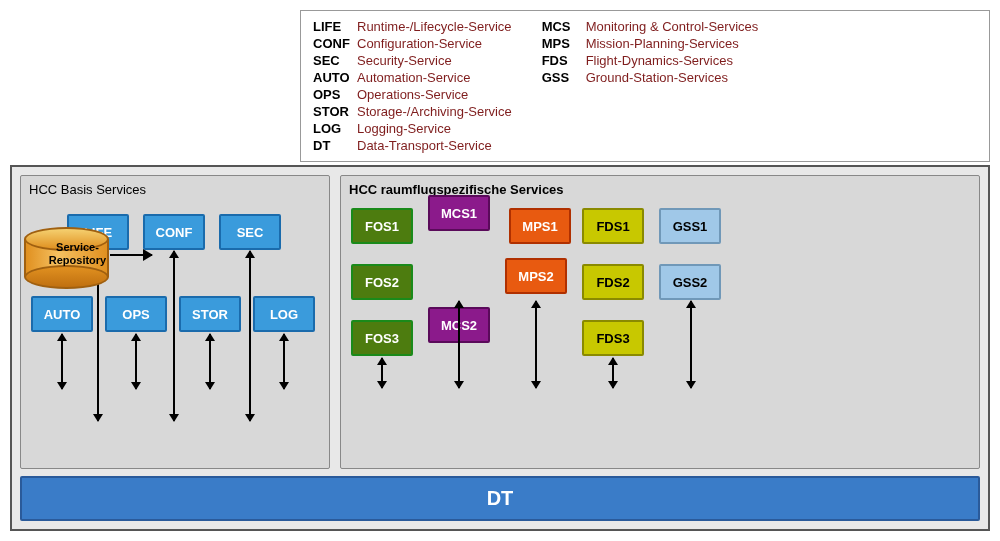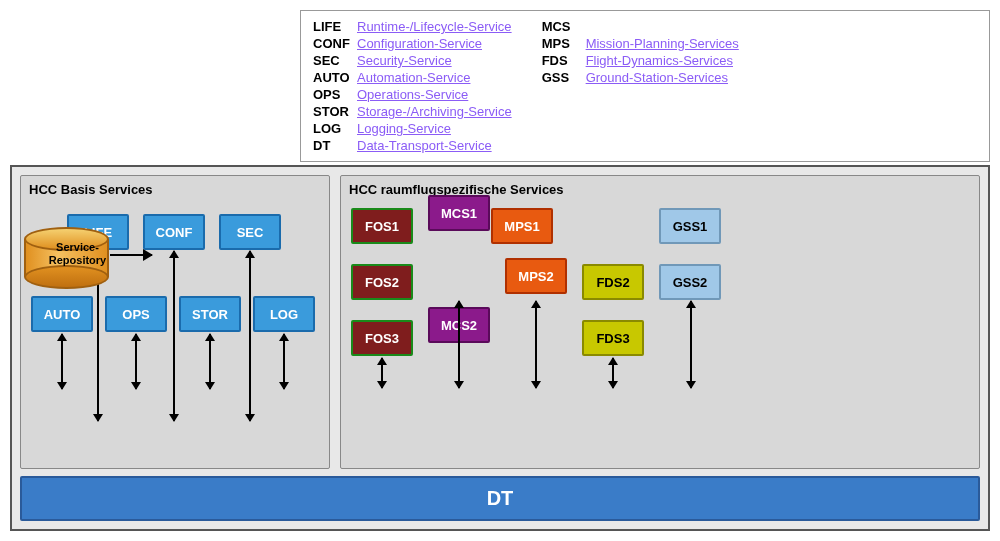--- a/index.html
+++ b/index.html
@@ -33,22 +33,21 @@
       display: flex;
       gap: 6px;
       white-space: nowrap;
     }
     .legend-abbr {
       font-weight: bold;
       min-width: 38px;
       color: #000;
     }
     .legend-desc {
-      color: #8b5cf6;
-      text-decoration: underline;
+      color: #7f1d1d;
     }
 
     
     .diagram {
       position: absolute;
       top: 165px;
       left: 10px;
       right: 10px;
       bottom: 10px;
       border: 2px solid #555;
@@ -64,21 +63,21 @@
       bottom: 60px;
       border: 1.5px solid #888;
       background: #d8d8d8;
       border-radius: 2px;
     }
     .hcc-basis-title {
       position: absolute;
       top: 6px;
       left: 8px;
       font-size: 13px;
-      font-weight: bold;
+      font-weight: normal;
       color: #000;
     }
 
     
     .hcc-raumflug {
       position: absolute;
       left: 328px;
       top: 8px;
       right: 8px;
       bottom: 60px;
@@ -124,21 +123,21 @@
       align-items: center;
       justify-content: center;
       font-weight: bold;
       font-size: 13px;
       color: #fff;
       border-radius: 2px;
     }
 
     
     .svc-blue { background: #3a9bdc; border-color: #1a6bac; }
-    .svc-green { background: #7f1d1d; border-color: #1a8a1a; }
+    .svc-green { background: #4d7c0f; border-color: #1a8a1a; }
     .svc-purple { background: #8b1a8b; border-color: #5a0a5a; }
     .svc-orange { background: #e85a10; border-color: #b03000; }
     .svc-yellow { background: #c8c800; border-color: #8a8a00; color: #000; }
     .svc-light-blue { background: #a0c8e8; border-color: #7098b8; color: #000; }
   </style>
 </head>
 <body>
 
 <div class="legend-box">
   <div class="legend-col">
@@ -171,20 +170,21 @@
       <span class="legend-desc">Logging-Service</span>
     </div>
     <div class="legend-row">
       <span class="legend-abbr">DT</span>
       <span class="legend-desc">Data-Transport-Service</span>
     </div>
   </div>
   <div class="legend-col">
     <div class="legend-row">
       <span class="legend-abbr">MCS</span>
+      <span class="legend-desc">Monitoring &amp; Control-Services</span>
     </div>
     <div class="legend-row">
       <span class="legend-abbr">MPS</span>
       <span class="legend-desc">Mission-Planning-Services</span>
     </div>
     <div class="legend-row">
       <span class="legend-abbr">FDS</span>
       <span class="legend-desc">Flight-Dynamics-Services</span>
     </div>
     <div class="legend-row">
@@ -262,21 +262,22 @@
       <div style="position:absolute; top:-1px; left:-4px; width:0; height:0; border-bottom:8px solid #000; border-left:5px solid transparent; border-right:5px solid transparent;"></div>
       <div style="position:absolute; bottom:-1px; left:-4px; width:0; height:0; border-top:8px solid #000; border-left:5px solid transparent; border-right:5px solid transparent;"></div>
     </div>
   </div>
 
   <div class="hcc-raumflug">
     <span class="hcc-raumflug-title">HCC raumflugspezifische Services</span>
 
     <div class="svc-box svc-green" style="left:10px; top:32px;">FOS1</div>
     <div class="svc-box svc-purple" style="left:87px; top:19px;">MCS1</div>
-    <div class="svc-box svc-orange" style="left:150px; top:32px;">MPS1</div>
+    <div class="svc-box svc-orange" style="left:168px; top:32px;">MPS1</div>
+    <div class="svc-box svc-yellow" style="left:241px; top:32px;">FDS1</div>
     <div class="svc-box svc-light-blue" style="left:318px; top:32px;">GSS1</div>
 
     <div class="svc-box svc-green" style="left:10px; top:88px;">FOS2</div>
     <div class="svc-box svc-purple" style="left:87px; top:88px;margin-top:43px;">MCS2</div>
     <div class="svc-box svc-orange" style="left:164px; top:82px;">MPS2</div>
     <div class="svc-box svc-yellow" style="left:241px; top:88px;">FDS2</div>
     <div class="svc-box svc-light-blue" style="left:318px; top:88px;">GSS2</div>
 
     <div class="svc-box svc-green" style="left:10px; top:144px;">FOS3</div>
     <div class="svc-box svc-yellow" style="left:241px; top:144px;">FDS3</div>

